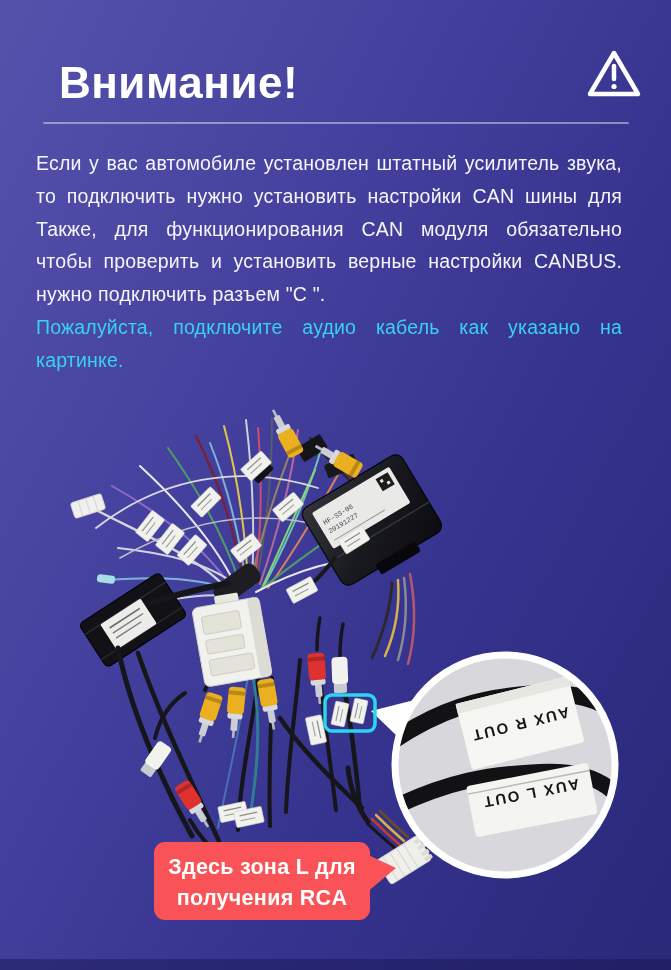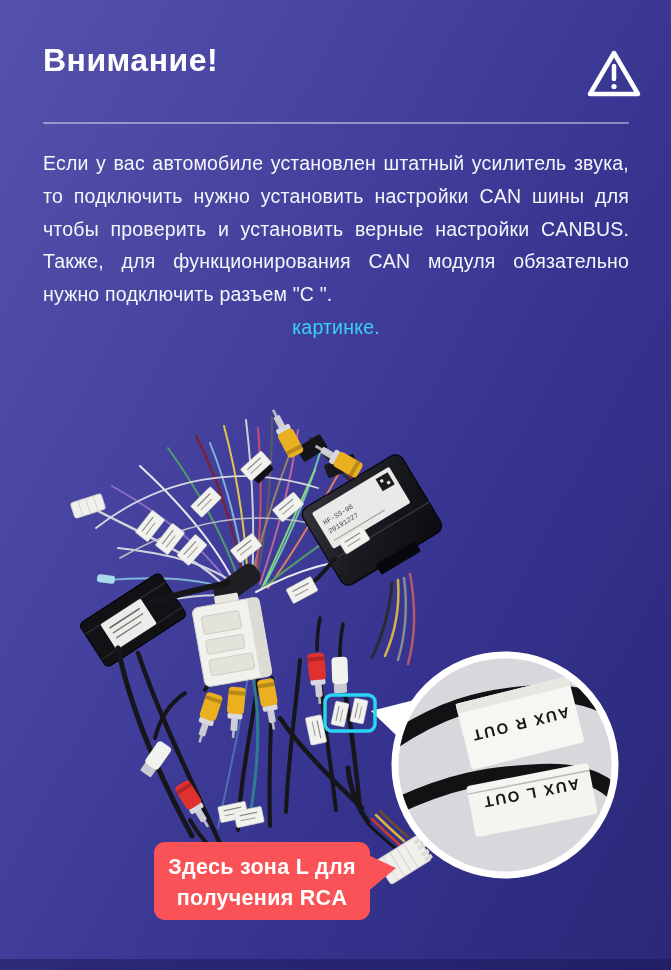--- a/index.html
+++ b/index.html
@@ -2,36 +2,36 @@
 <html><head>
 <meta charset="utf-8">
 <style>
   html,body{margin:0;padding:0;background:#1d1c55;}
   .page{
     position:relative;width:671px;height:970px;overflow:hidden;
     background:linear-gradient(118deg,#5452ab 0%,#44429e 35%,#35338e 65%,#2a2878 100%);
     font-family:"Liberation Sans",sans-serif;
   }
   .title{
-    position:absolute;left:43px;top:42px;margin:0;
-    font-size:32px;font-weight:bold;color:#ffffff;letter-spacing:.5px;
+    position:absolute;left:43px;top:42px;margin:16px;
+    font-size:44px;font-weight:bold;color:#ffffff;letter-spacing:.5px;
   }
   .warn-icon{position:absolute;left:586px;top:48px;}
   .divider{
     position:absolute;left:43px;top:122px;width:586px;height:2px;
     background:rgba(255,255,255,.42);border-radius:2px;
   }
   .body-text{
-    position:absolute;left:43px;top:147px;width:586px;
+    position:absolute;left:36px;top:147px;width:586px;
     font-size:19.5px;color:#f5f5fb;letter-spacing:.2px;
   }
   .bline{height:32.8px;line-height:32.8px;white-space:nowrap;overflow:visible;}
   .jline{text-align:justify;text-align-last:justify;}
   .lline{text-align:left;}
-  .cyan{color:#38d2f0;text-align:center;}
+  .cyan{color:#38d2f0;}
   .photo{position:absolute;left:0;top:408px;}
   .bottom-band{
     position:absolute;left:0;bottom:0;width:671px;height:11px;
     background:rgba(23,22,80,.45);
   }
   .aux-label-text{
     font-family:"Liberation Sans",sans-serif;font-weight:bold;
     font-size:15px;letter-spacing:2px;fill:#171717;
   }
   .callout-text{
@@ -51,23 +51,24 @@
     <polygon points="28,5 52,46 4,46" fill="none" stroke="#ffffff" stroke-width="4.5" stroke-linejoin="round"></polygon>
     <line x1="28" y1="18" x2="28" y2="31" stroke="#ffffff" stroke-width="4.5" stroke-linecap="round"></line>
     <circle cx="28" cy="38.5" r="2.6" fill="#ffffff"></circle>
   </svg>
 
   <div class="divider"></div>
 
   <div class="body-text">
       <div class="bline jline">Если у вас автомобиле установлен штатный усилитель звука,</div>
       <div class="bline jline">то подключить нужно установить настройки CAN шины для</div>
+      <div class="bline jline">Также, для функционирования CAN модуля обязательно</div>
       <div class="bline jline">чтобы проверить и установить верные настройки CANBUS.</div>
-      <div class="bline jline">Также, для функционирования CAN модуля обязательно</div>
       <div class="bline lline">нужно подключить разъем "C ".</div>
+      <div class="bline jline cyan">Пожалуйста, подключите аудио кабель как указано на</div>
       <div class="bline lline cyan">картинке.</div>
     </div>
 
   <svg class="photo" width="671" height="562" viewBox="0 0 671 562">
     <defs>
       <linearGradient id="gradModule" x1="0" y1="0" x2="1" y2="1">
         <stop offset="0" stop-color="#34343a"></stop>
         <stop offset="0.5" stop-color="#191920"></stop>
         <stop offset="1" stop-color="#0b0b10"></stop>
       </linearGradient>

